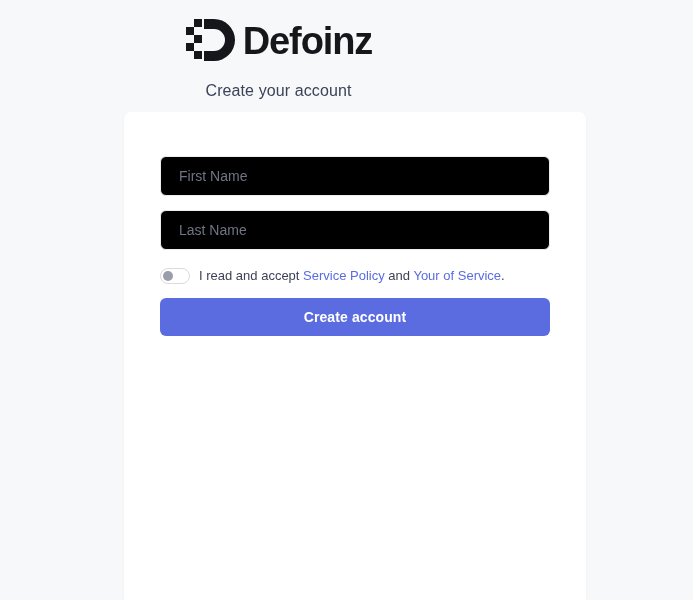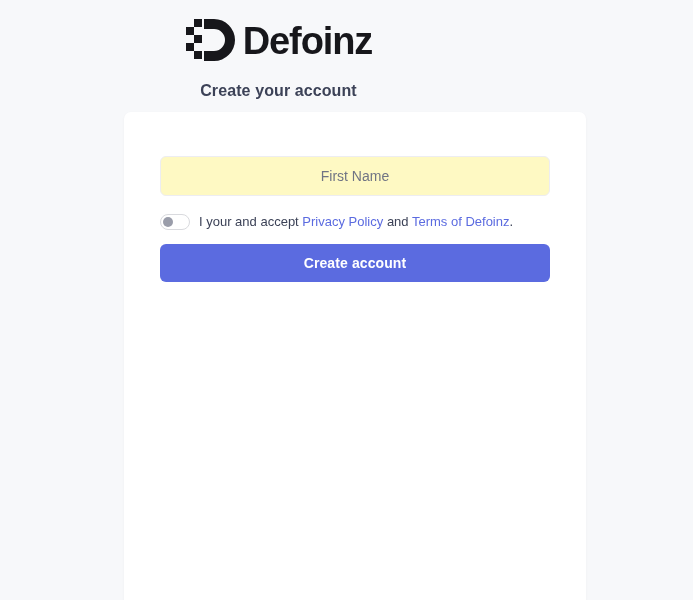--- a/index.html
+++ b/index.html
@@ -42,21 +42,21 @@
     font-weight: bold;
     color: #17171b;
     letter-spacing: -1.1px;
     line-height: 1;
     margin-left: 2px;
   }
 
   .page-title {
     margin-top: 16px;
     font-size: 16px;
-    font-weight: bold;
+    font-weight: normal;
     color: #3c4257;
     letter-spacing: 0.1px;
   }
 
   
   .card {
     position: absolute;
     top: 112px;
     left: 124px;
     width: 462px;
@@ -70,31 +70,30 @@
 
   .form {
     display: flex;
     flex-direction: column;
   }
 
   .field {
     height: 40px;
     border: 1px solid #ededf1;
     border-radius: 6px;
-    background: #fef9c3;
+    background: #000000;
     box-sizing: border-box;
     display: flex;
     align-items: center;
     padding: 0 18px;
     margin-bottom: 14px;
     font-size: 14px;
     color: #707484;
     outline: none;
     font-family: "Liberation Sans", sans-serif;
-    text-align: center;
   }
   .field::placeholder {
     color: #707484;
     opacity: 1;
   }
 
   
   .terms-row {
     display: flex;
     align-items: center;
@@ -164,26 +163,27 @@
     </svg>
     <span class="brand-name">Defoinz</span>
   </div>
 
   <div class="page-title">Create your account</div>
 
   <div class="card">
     <div class="form">
 
       <input class="field" placeholder="First Name" style="">
+      <input class="field" placeholder="Last Name" style="">
 
       <div class="terms-row">
         <div class="toggle">
           <div class="toggle-knob"></div>
         </div>
-        <div class="terms-text"><span>I your and accept </span><a href="#">Privacy Policy</a><span> and </span><a href="#">Terms of Defoinz</a><span>.</span></div>
+        <div class="terms-text"><span>I read and accept </span><a href="#">Service Policy</a><span> and </span><a href="#">Your of Service</a><span>.</span></div>
       </div>
 
       <button class="submit-button">Create account</button>
 
     </div>
   </div>
 
 </div>
 
 </body></html>

